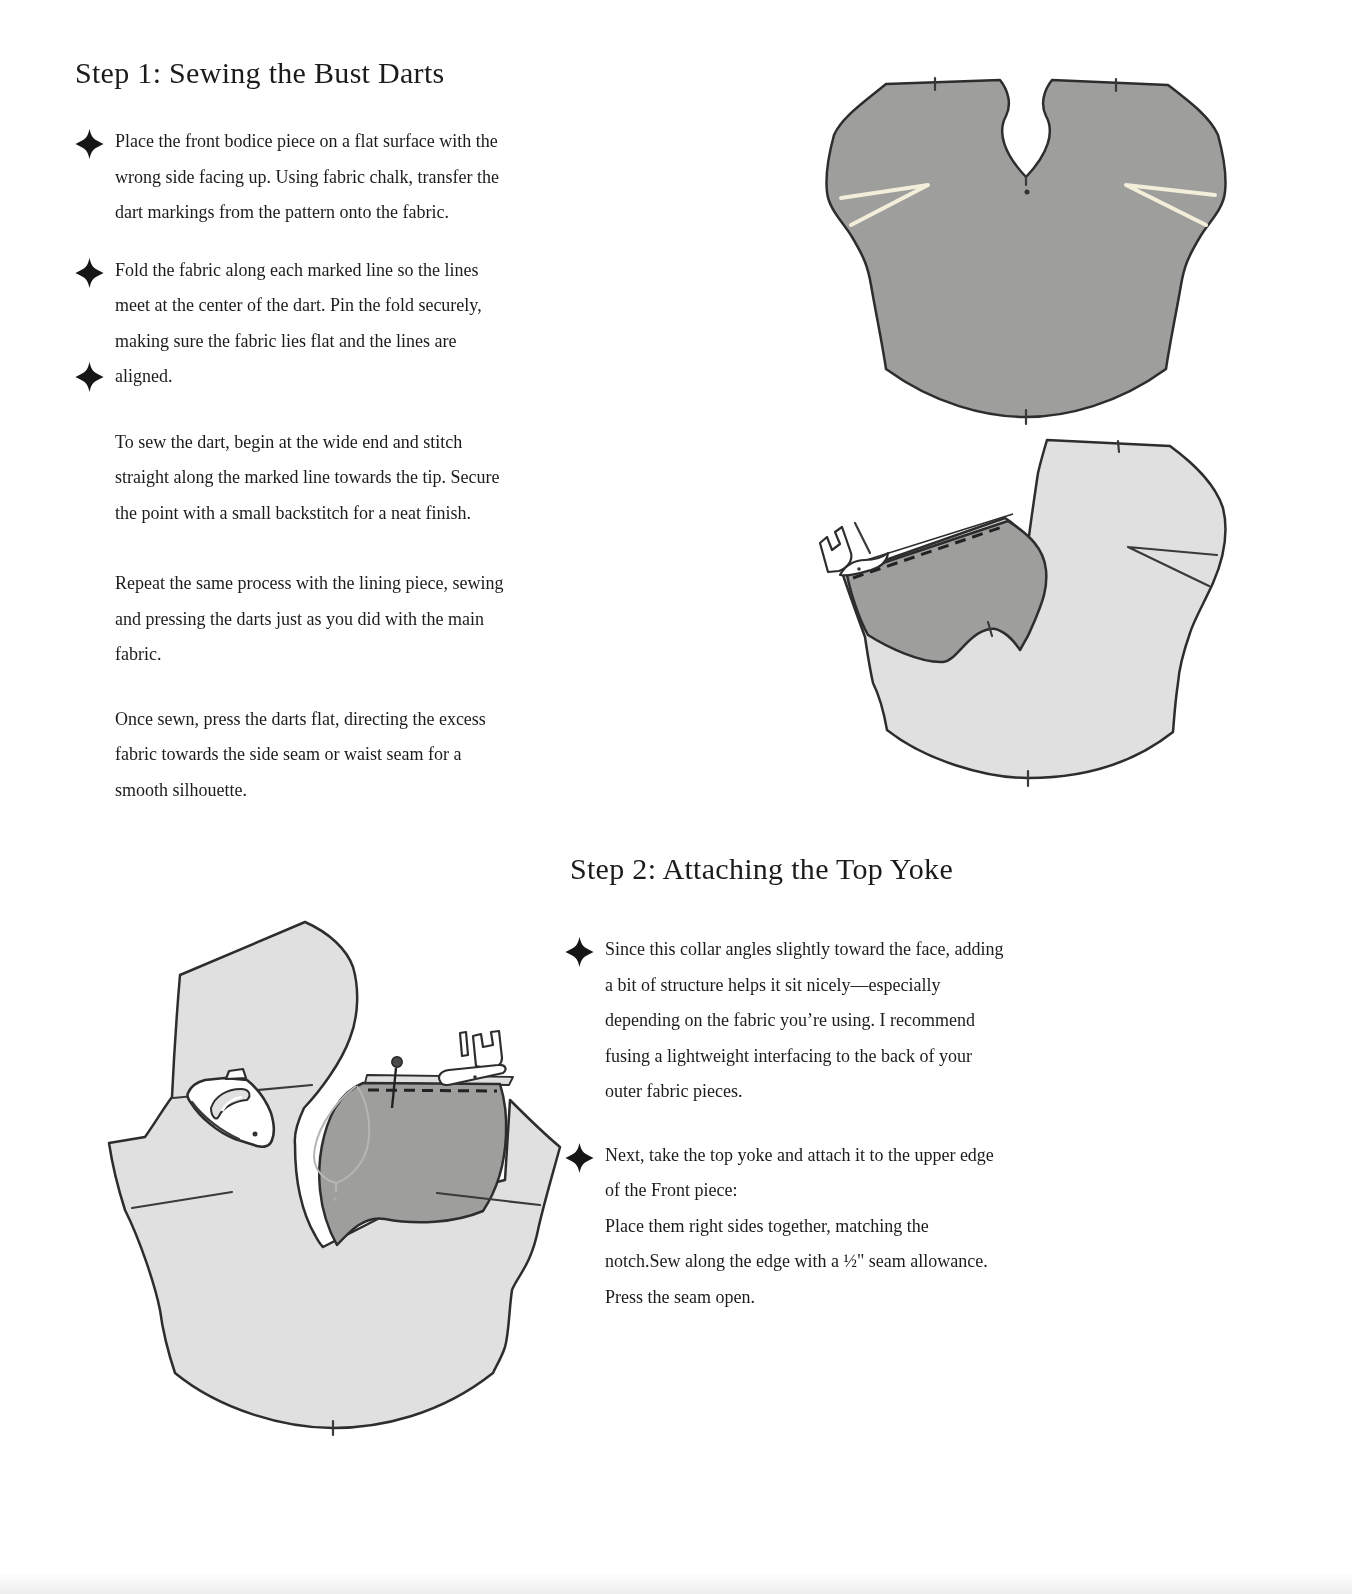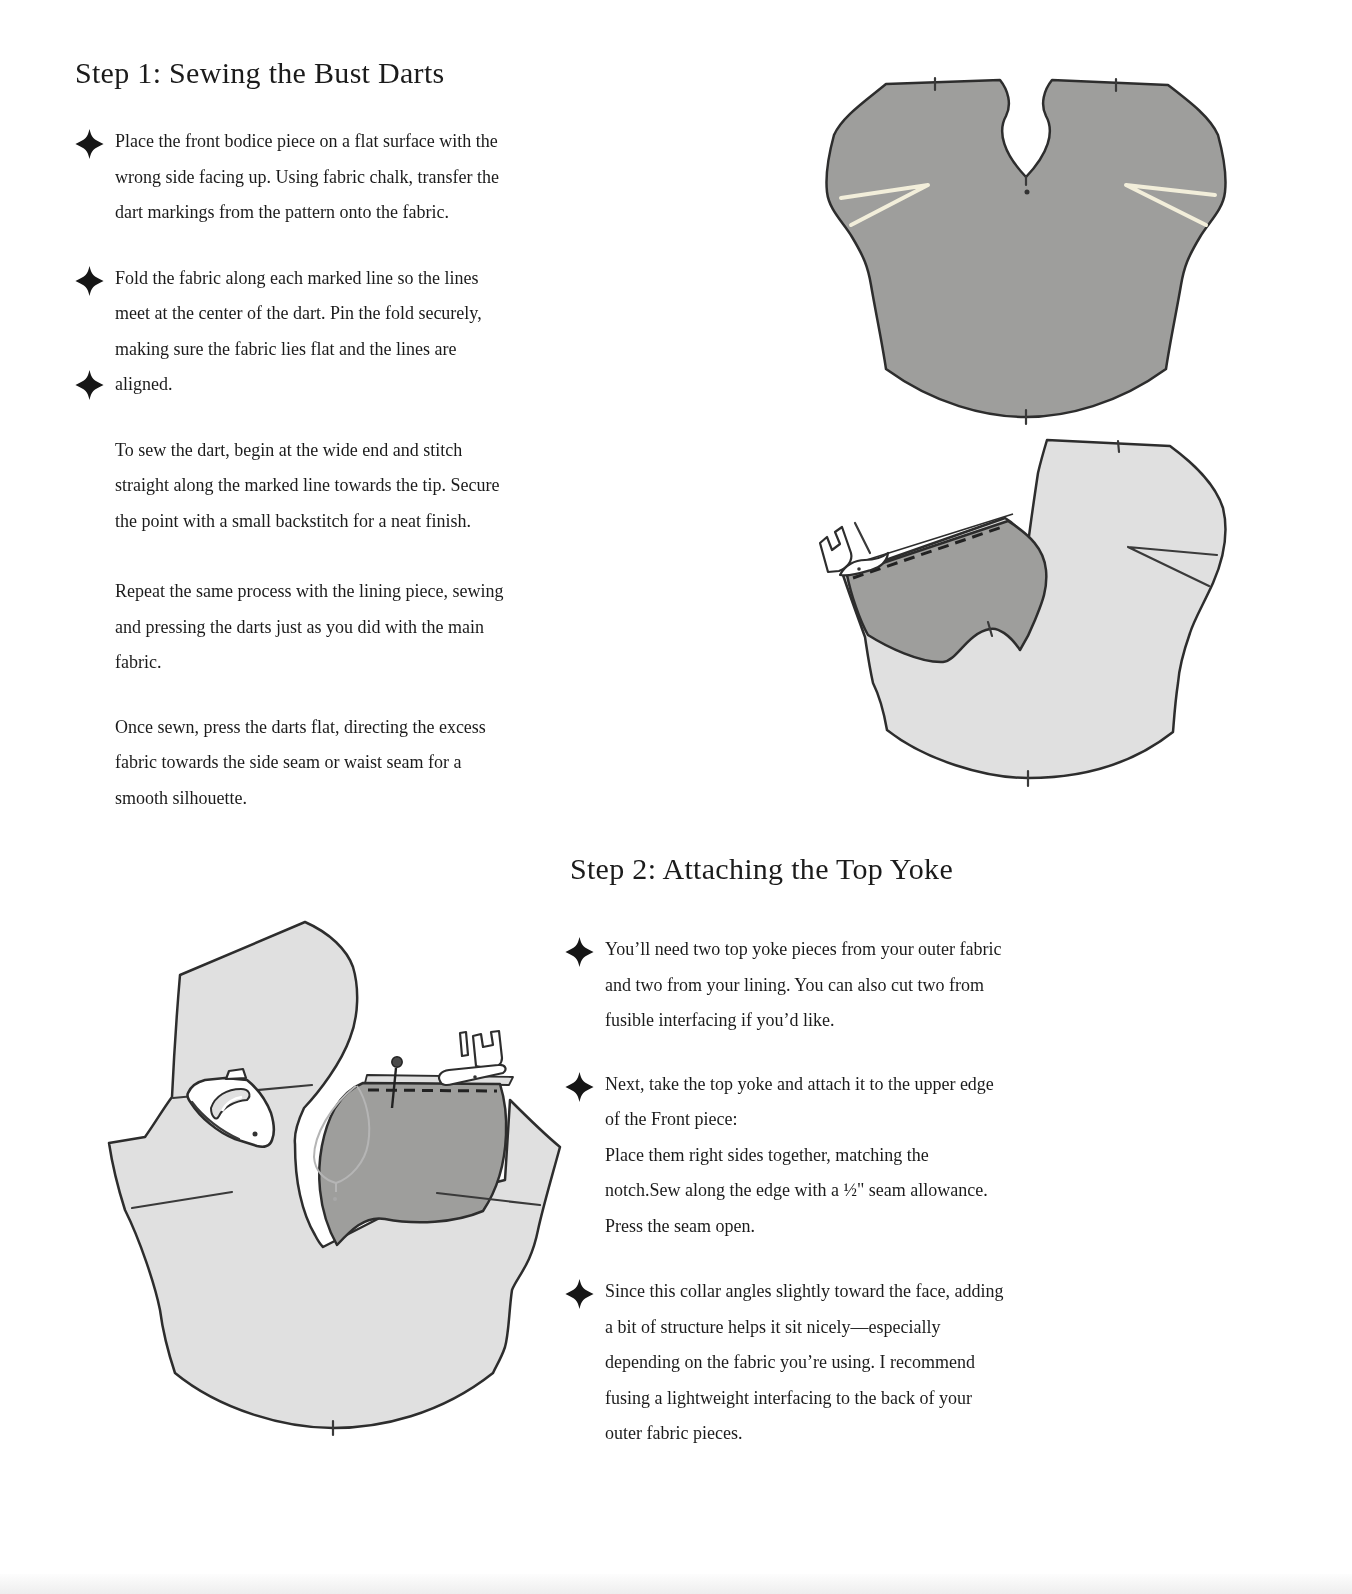--- a/index.html
+++ b/index.html
@@ -9,21 +9,21 @@
     color:var(--text-color,#1b1b1b);
     overflow:hidden;
   }
   .abs{position:absolute;}
   h2.step-title{
     margin:0;font-size:30px;font-weight:400;letter-spacing:.3px;
     font-family:"Liberation Serif","DejaVu Serif",serif;color:var(--text-color,#1b1b1b);
   }
   .list{width:710px;}
   .li{position:relative;padding-left:40px;}
-  .li + .li{margin-top:30px;}
+  .li + .li{margin-top:22px;}
   .btxt,.plain{
     font-size:18px;line-height:35.5px;white-space:pre-line;display:block;
   }
   .plain{padding-left:40px;}
   .star{position:absolute;left:0;top:5px;width:29px;height:30px;}
   .star svg{display:block;width:100%;height:100%;}
   .star-path{fill:#161616;}
   .star2{top:auto;bottom:3px;}
   
   .fab-dark{fill:var(--fabric-dark,#9e9e9c);stroke:var(--outline,#2d2d2d);stroke-width:2.5;stroke-linejoin:round;}
@@ -128,47 +128,37 @@
 
 <h2 class="step-title abs" style="left:570px;top:852px;">Step 2: Attaching the Top Yoke</h2>
 
 <div class="list abs" style="left:565px;top:932px;">
   <div class="li">
     <span class="star">
       <svg viewBox="0 0 30 32">
           <path class="star-path" d="M15,0 C17,9 19,11 30,16 C19,21 17,23 15,32 C13,23 11,21 0,16 C11,11 13,9 15,0 Z"></path>
         </svg>
     </span>
-    <span class="btxt">You’ll need two top yoke pieces from your outer fabric
-and two from your lining. You can also cut two from
-fusible interfacing if you’d like.</span>
+    <span class="btxt">Since this collar angles slightly toward the face, adding
+a bit of structure helps it sit nicely—especially
+depending on the fabric you’re using. I recommend
+fusing a lightweight interfacing to the back of your
+outer fabric pieces.</span>
   </div>
   <div class="li" style="margin-top:28px;">
     <span class="star">
       <svg viewBox="0 0 30 32">
           <path class="star-path" d="M15,0 C17,9 19,11 30,16 C19,21 17,23 15,32 C13,23 11,21 0,16 C11,11 13,9 15,0 Z"></path>
         </svg>
     </span>
     <span class="btxt">Next, take the top yoke and attach it to the upper edge
 of the Front piece:
 Place them right sides together, matching the
 notch.Sew along the edge with a ½" seam allowance.
 Press the seam open.</span>
-  </div>
-  <div class="li">
-    <span class="star">
-      <svg viewBox="0 0 30 32">
-          <path class="star-path" d="M15,0 C17,9 19,11 30,16 C19,21 17,23 15,32 C13,23 11,21 0,16 C11,11 13,9 15,0 Z"></path>
-        </svg>
-    </span>
-    <span class="btxt">Since this collar angles slightly toward the face, adding
-a bit of structure helps it sit nicely—especially
-depending on the fabric you’re using. I recommend
-fusing a lightweight interfacing to the back of your
-outer fabric pieces.</span>
   </div>
 </div>
 
 <svg class="abs" style="left:85px;top:895px;" width="500" height="560" viewBox="0 0 500 560">
   <path class="fab-light" d="M 95,80 L 220,27
        C 245,38 262,55 268,72 C 274,92 274,120 265,143
        C 256,168 235,196 219,213 C 211,230 209,240 210,249
        C 210,272 212,287 215,300 C 219,318 224,330 230,340
        C 233,346 236,350 238,352
        L 320,310 L 420,285 L 425,205

